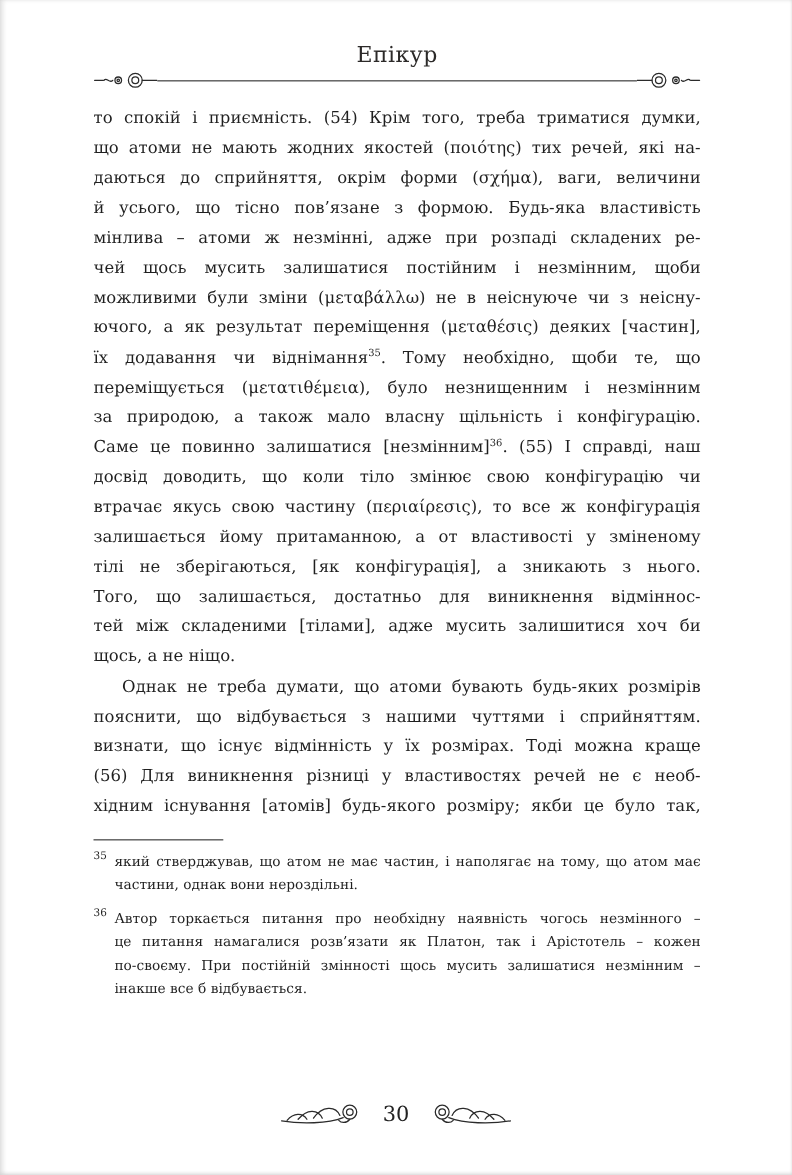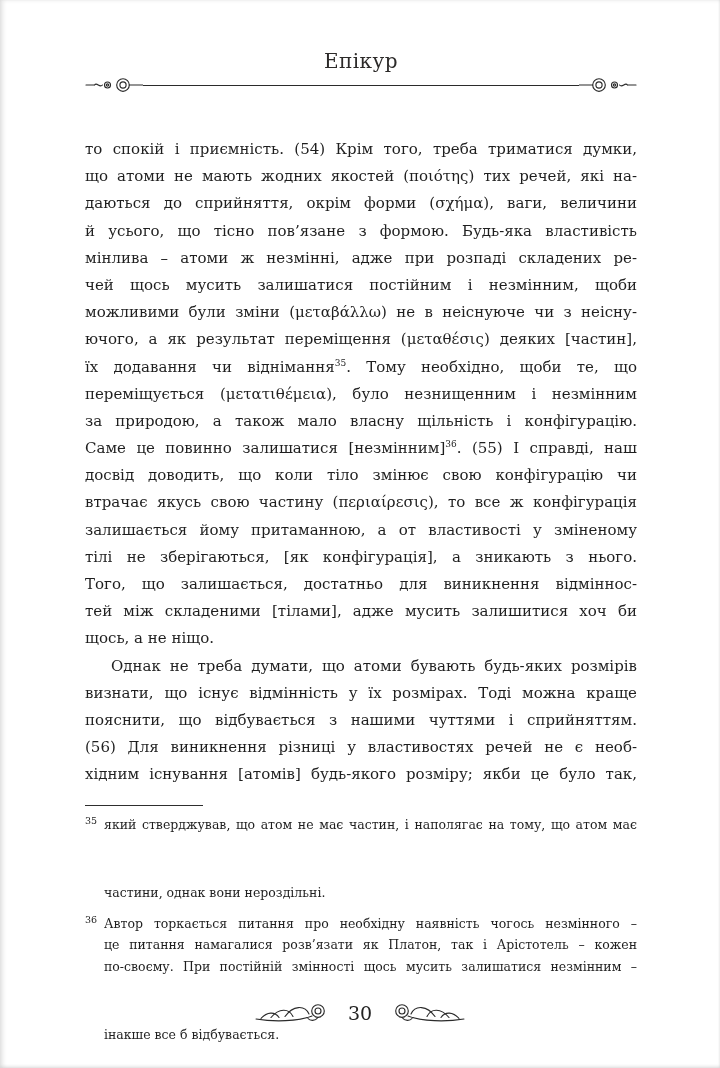--- a/index.html
+++ b/index.html
@@ -6,52 +6,52 @@
   .page {
     position:relative;
     width:720px; height:1068px;
     margin:0 auto;
     background:#ffffff;
     color:#1f1f1f;
     font-family:"DejaVu Serif","Liberation Serif",serif;
     overflow:hidden;
     box-shadow: inset 3px 0 4px rgba(0,0,0,0.10), inset 0 -2px 3px rgba(0,0,0,0.06), inset -1px 0 2px rgba(0,0,0,0.05);
   }
-  .content { padding:48px 83px 0 85px; }
+  .content { padding:36px 83px 0 85px; }
 
   .title {
     text-align:center;
     font-size:20px; line-height:26px;
     letter-spacing:0.4px;
     color:#2c2a29;
   }
   .divider { display:flex; align-items:center; height:22px; margin-top:0; }
   .divider .rule { flex:1; border-top:1.3px solid #2b2b2b; }
   .orn { flex:0 0 auto; display:block; }
   .orn-right { transform:scaleX(-1); }
 
-  .body-text { margin-top:40px; font-size:15px; }
+  .body-text { margin-top:10px; font-size:15px; }
   .bodyline {
     height:27.2px; line-height:27.2px;
     text-align:justify; text-align-last:justify;
     overflow:hidden;
   }
   .bodyline.flush { text-align-last:left; }
   .bodyline.indent { text-indent:26px; }
   sup.ref { font-size:0.6em; line-height:0; vertical-align:super; }
 
   .fn-rule { width:118px; border-top:1.4px solid #2e2e2e; margin-top:16px; }
   .footnotes { margin-top:8px; font-size:12.5px; }
   .footnote { position:relative; padding-left:19px; margin-bottom:9px; }
   .fn-num { position:absolute; left:0; top:1px; font-size:9.5px; }
   .fnline {
     line-height:21.5px;
     text-align:justify; text-align-last:justify;
   }
-  .fnline.flush { text-align-last:left;margin-top:47px; }
+  .fnline.flush { text-align-last:left; }
 
   .footer {
     position:absolute; left:0; top:1000px; width:720px;
     display:flex; justify-content:center; align-items:center; gap:16px;
   }
   .page-number { font-size:19px; color:#222; }
 
   svg path, svg circle { stroke:#2b2b2b; fill:none; stroke-width:1.15; stroke-linecap:round; }
 </style>
 </head>
@@ -98,22 +98,22 @@
         <div class="bodyline">за природою, а також мало власну щільність і конфігурацію.</div>
         <div class="bodyline">Саме це повинно залишатися [незмінним]<sup class="ref">36</sup>. (55) І справді, наш</div>
         <div class="bodyline">досвід доводить, що коли тіло змінює свою конфігурацію чи</div>
         <div class="bodyline">втрачає якусь свою частину (περιαίρεσις), то все ж конфігурація</div>
         <div class="bodyline">залишається йому притаманною, а от властивості у зміненому</div>
         <div class="bodyline">тілі не зберігаються, [як конфігурація], а зникають з нього.</div>
         <div class="bodyline">Того, що залишається, достатньо для виникнення відміннос-</div>
         <div class="bodyline">тей між складеними [тілами], адже мусить залишитися хоч би</div>
         <div class="bodyline flush">щось, а не ніщо.</div>
         <div class="bodyline indent">Однак не треба думати, що атоми бувають будь-яких розмірів</div>
+        <div class="bodyline">пояснити, що відбувається з нашими чуттями і сприйняттям.</div>
         <div class="bodyline">визнати, що існує відмінність у їх розмірах. Тоді можна краще</div>
-        <div class="bodyline">пояснити, що відбувається з нашими чуттями і сприйняттям.</div>
         <div class="bodyline">(56) Для виникнення різниці у властивостях речей не є необ-</div>
         <div class="bodyline">хідним існування [атомів] будь-якого розміру; якби це було так,</div>
       </div>
 
     <div class="fn-rule"></div>
 
     <div class="footnotes">
         <div class="footnote">
           <sup class="fn-num">35</sup>
           <div class="fnline">який стверджував, що атом не має частин, і наполягає на тому, що атом має</div>

